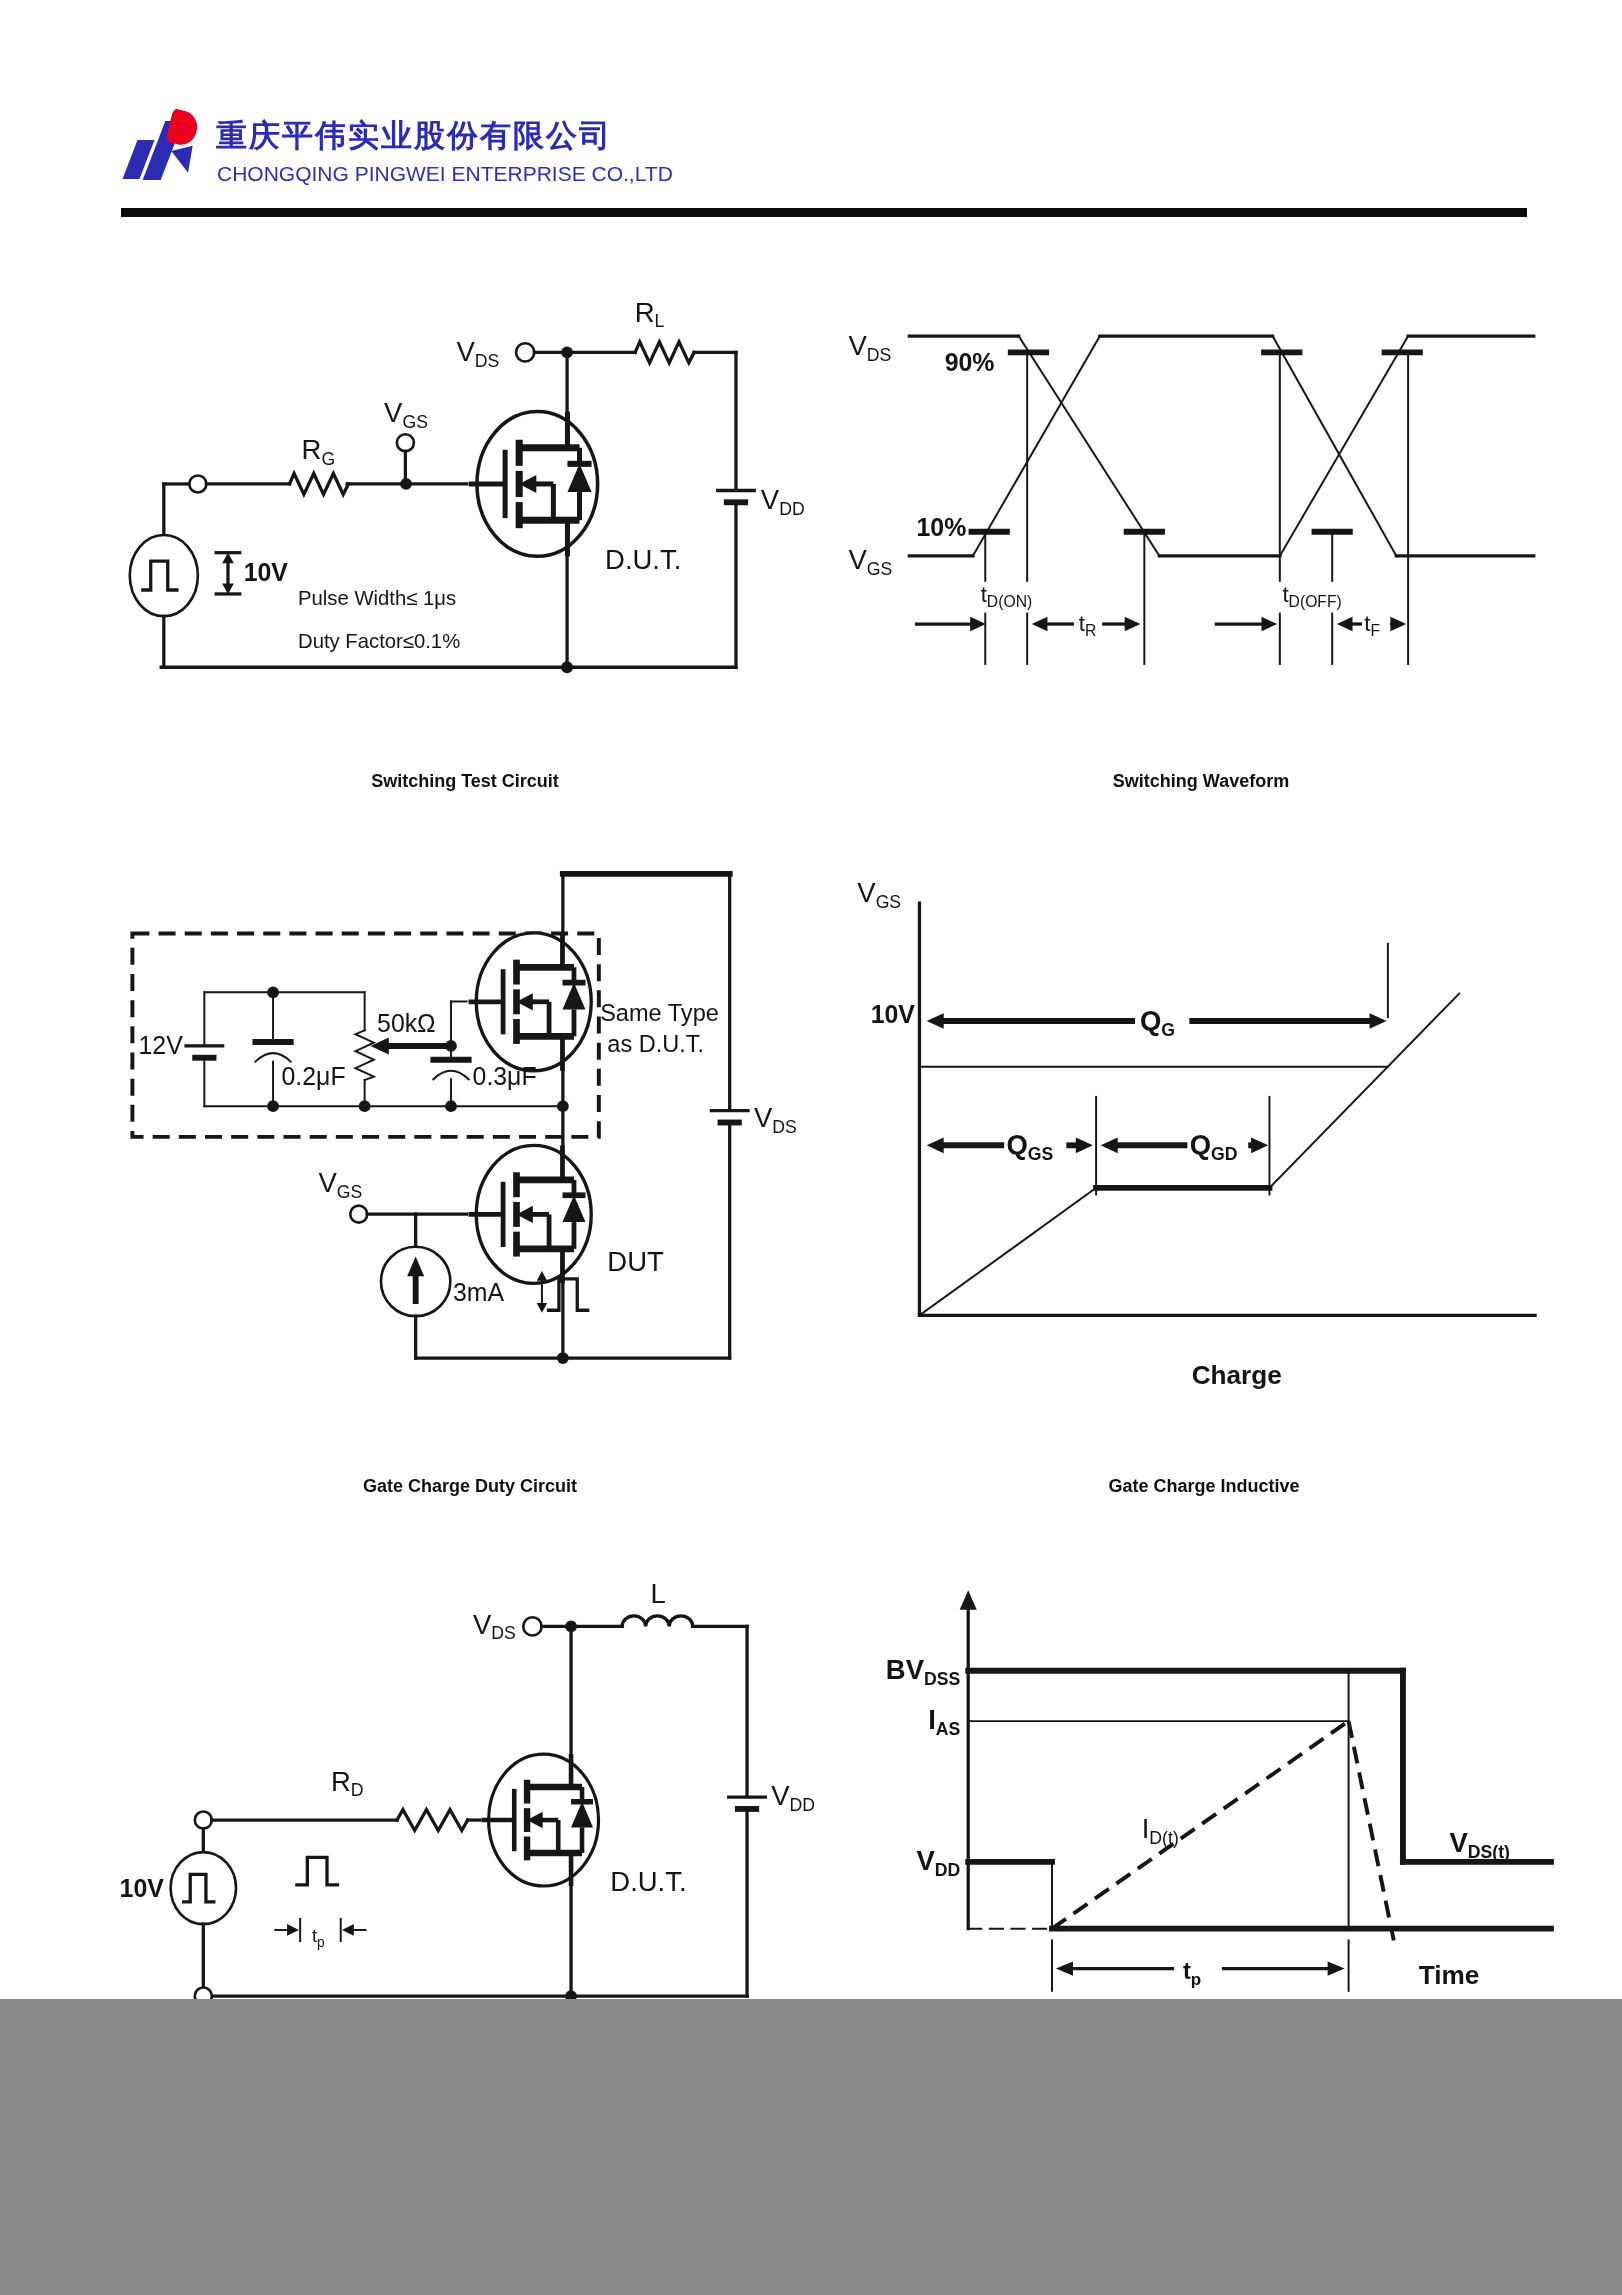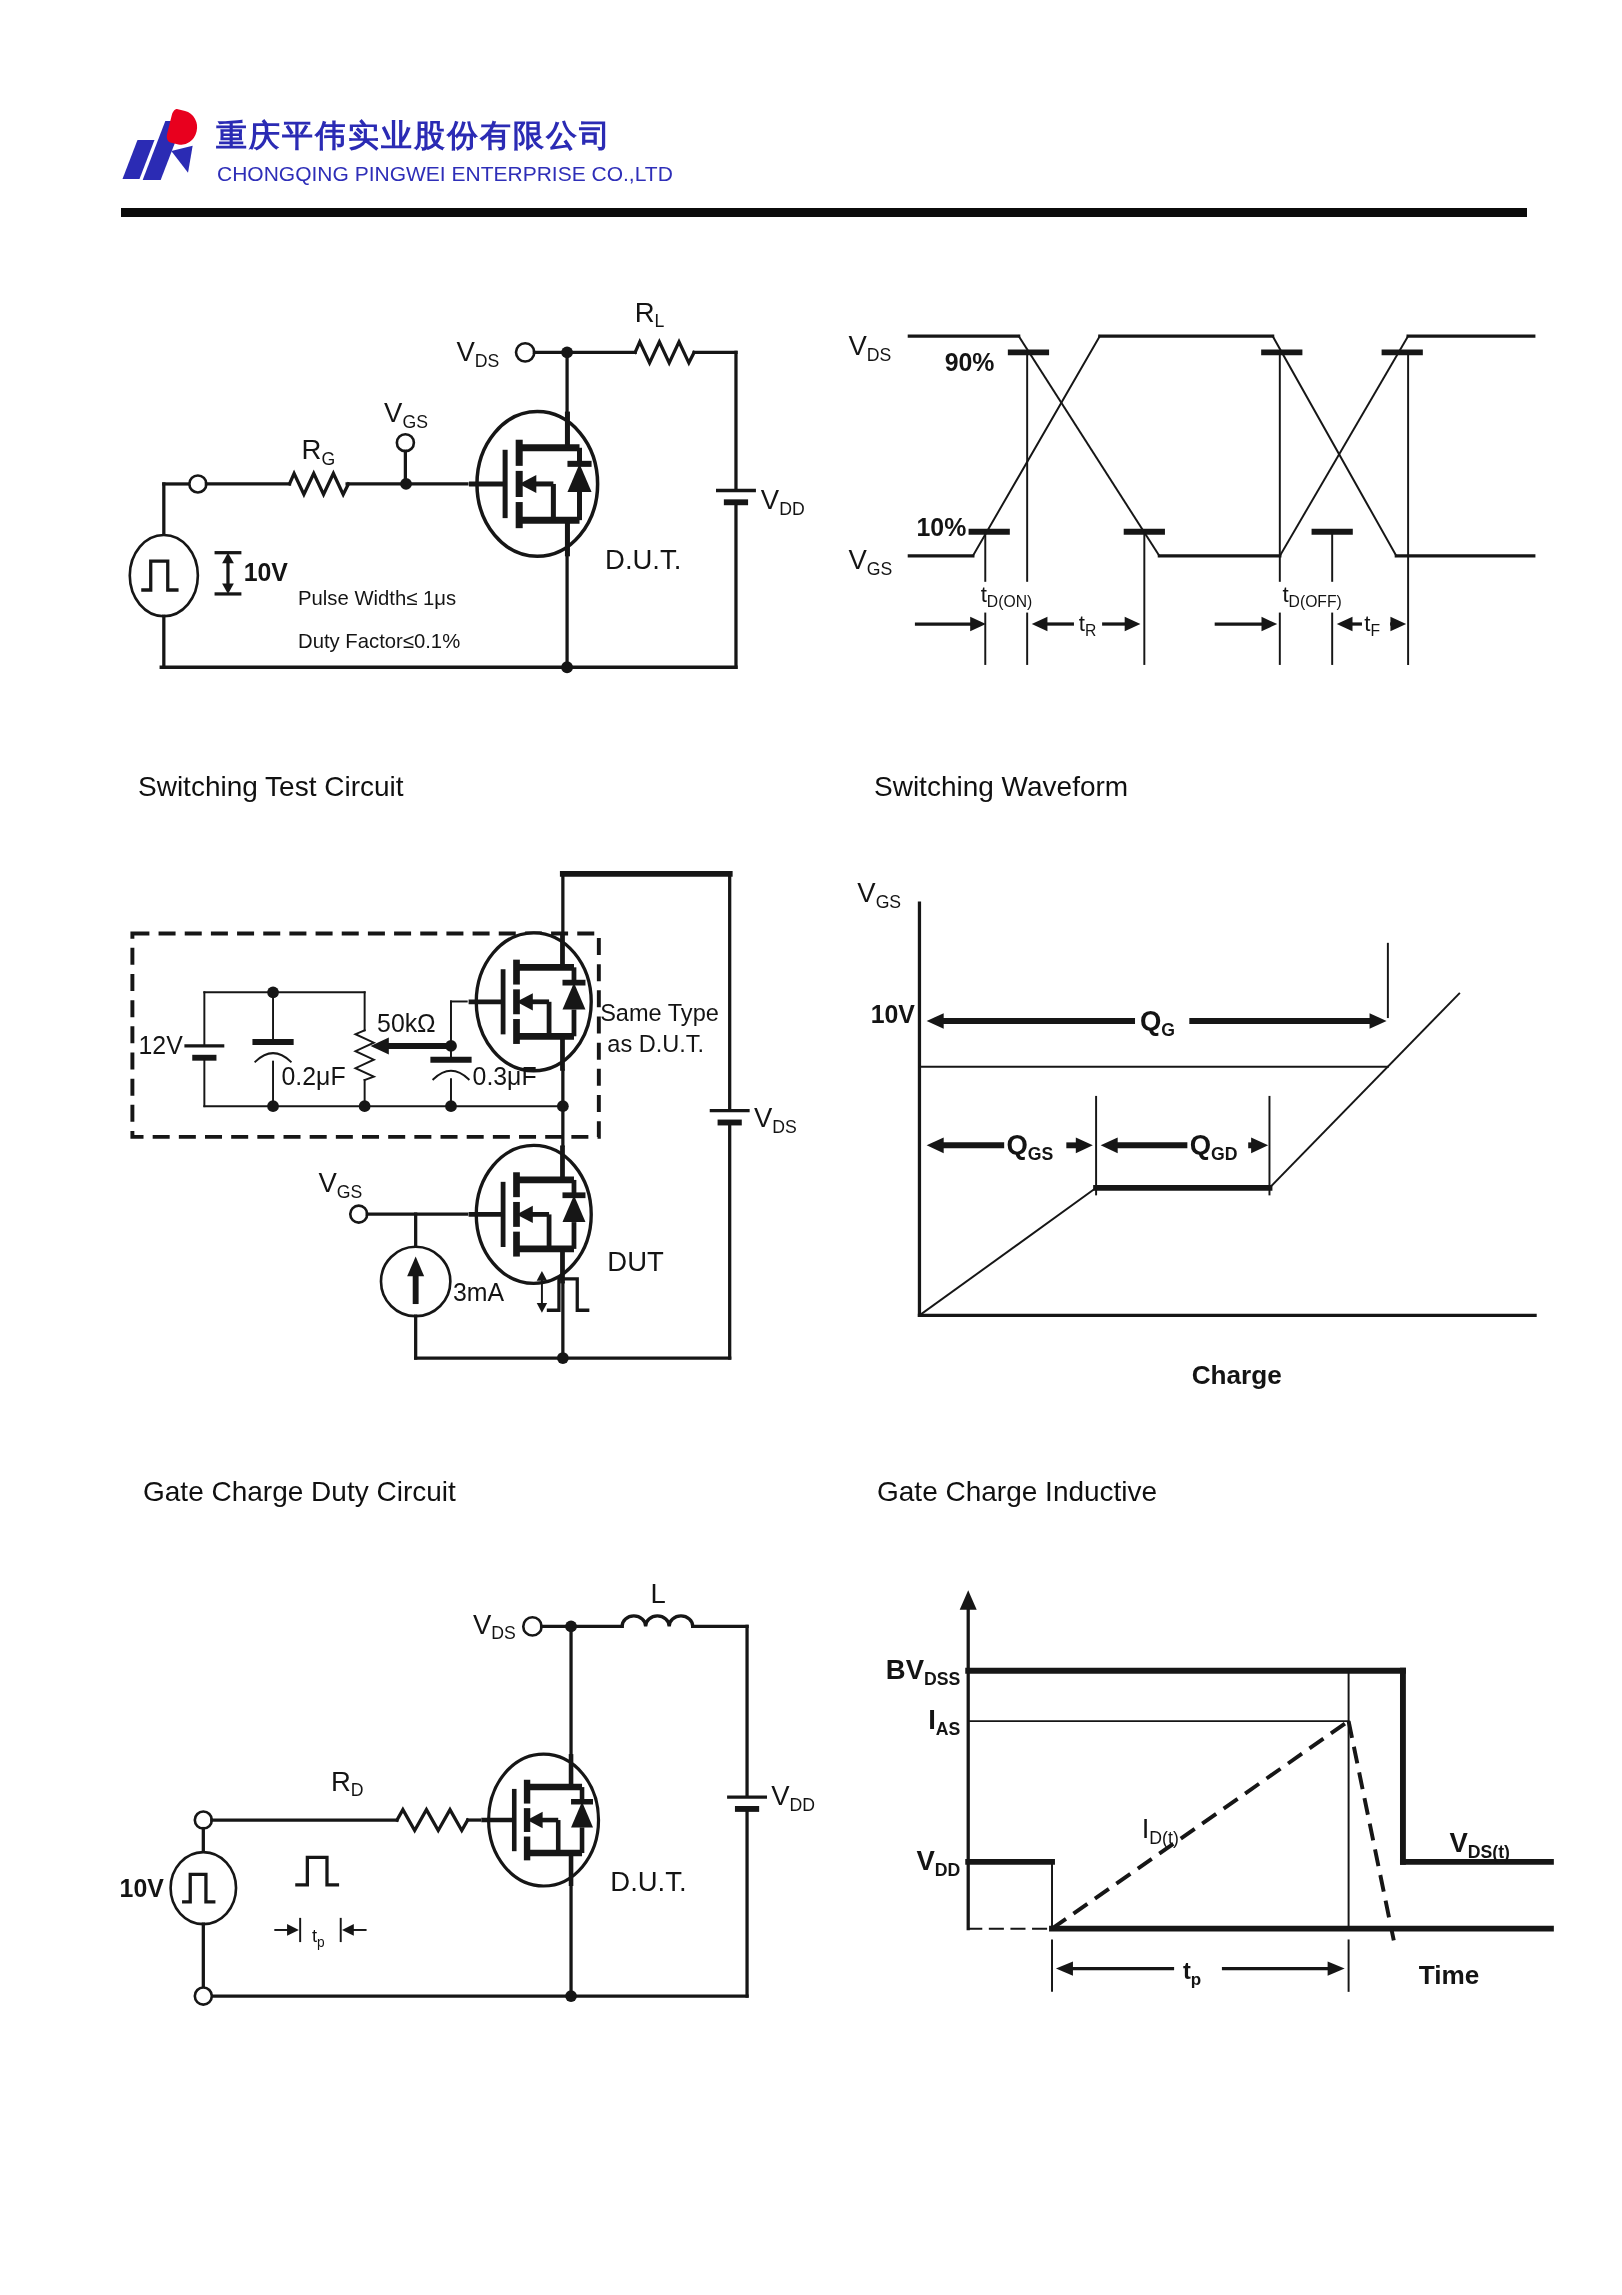--- a/index.html
+++ b/index.html
@@ -1,29 +1,29 @@
 <!DOCTYPE html>
 <html style="font-size:10.5px"><head>
 <meta charset="utf-8">
 <style>
   html,body{margin:0;padding:0;background:#888;}
-  .page{position:relative;width:1623px;height:2295px;background:#ffffff;overflow:hidden;
+  .page{position:relative;width:1623px;height:1999px;background:#ffffff;overflow:hidden;
         font-family:"Liberation Sans","DejaVu Sans",sans-serif;color:#141414;}
   
   .hdr-cn{position:absolute;left:216px;top:115px;font-size:31px;font-weight:600;letter-spacing:2px;color:#2b2bb4;}
   .hdr-en{position:absolute;left:217px;top:162px;font-size:21px;font-weight:500;letter-spacing:0px;color:#2e2eb8;}
   .hdr-rule{position:absolute;left:121px;top:208px;width:1406px;height:8.5px;background:#0b0b0b;}
   .logo{position:absolute;left:126px;top:110px;width:79px;height:73px;}
   .logo .bar1{position:absolute;left:3.9px;top:30px;width:17px;height:39px;background:#2b2bb4;transform:skewX(-21deg);}
   .logo .bar2{position:absolute;left:27.5px;top:10.5px;width:17.7px;height:59px;background:#2b2bb4;transform:skewX(-21deg);}
   .logo .red{position:absolute;left:43px;top:1.3px;width:27.5px;height:34px;background:#e8001e;border-radius:18% 82% 74% 26% / 30% 70% 70% 30%;transform:rotate(14deg);}
   .logo .tri{position:absolute;left:48px;top:38px;width:0;height:0;border-left:11.8px solid transparent;border-right:11.8px solid transparent;border-top:25px solid #2b2bb4;transform:rotate(-14deg);}
   
   .panel{position:absolute;}
-  .cap{position:absolute;width:654px;font-size:28px;font-weight:normal;color:#101010;}
+  .cap{position:absolute;width:654px;text-align:center;font-size:18px;font-weight:bold;color:#101010;}
   
   .ln{stroke:#161616;stroke-width:5;fill:none;stroke-linecap:square;}
   .lt{stroke:#161616;stroke-width:3;fill:none;stroke-linecap:square;}
   .lk{stroke:#161616;stroke-width:9;fill:none;stroke-linecap:square;}
   .dsh{stroke:#161616;stroke-width:6;fill:none;stroke-dasharray:26 14;}
   .dot{fill:#161616;stroke:none;}
   .oc{fill:#ffffff;stroke:#161616;stroke-width:4;}
   .ar{fill:#161616;stroke:none;}
   text{font-family:"Liberation Sans","DejaVu Sans",sans-serif;fill:#141414;}
   .lbl{font-size:38px;}

